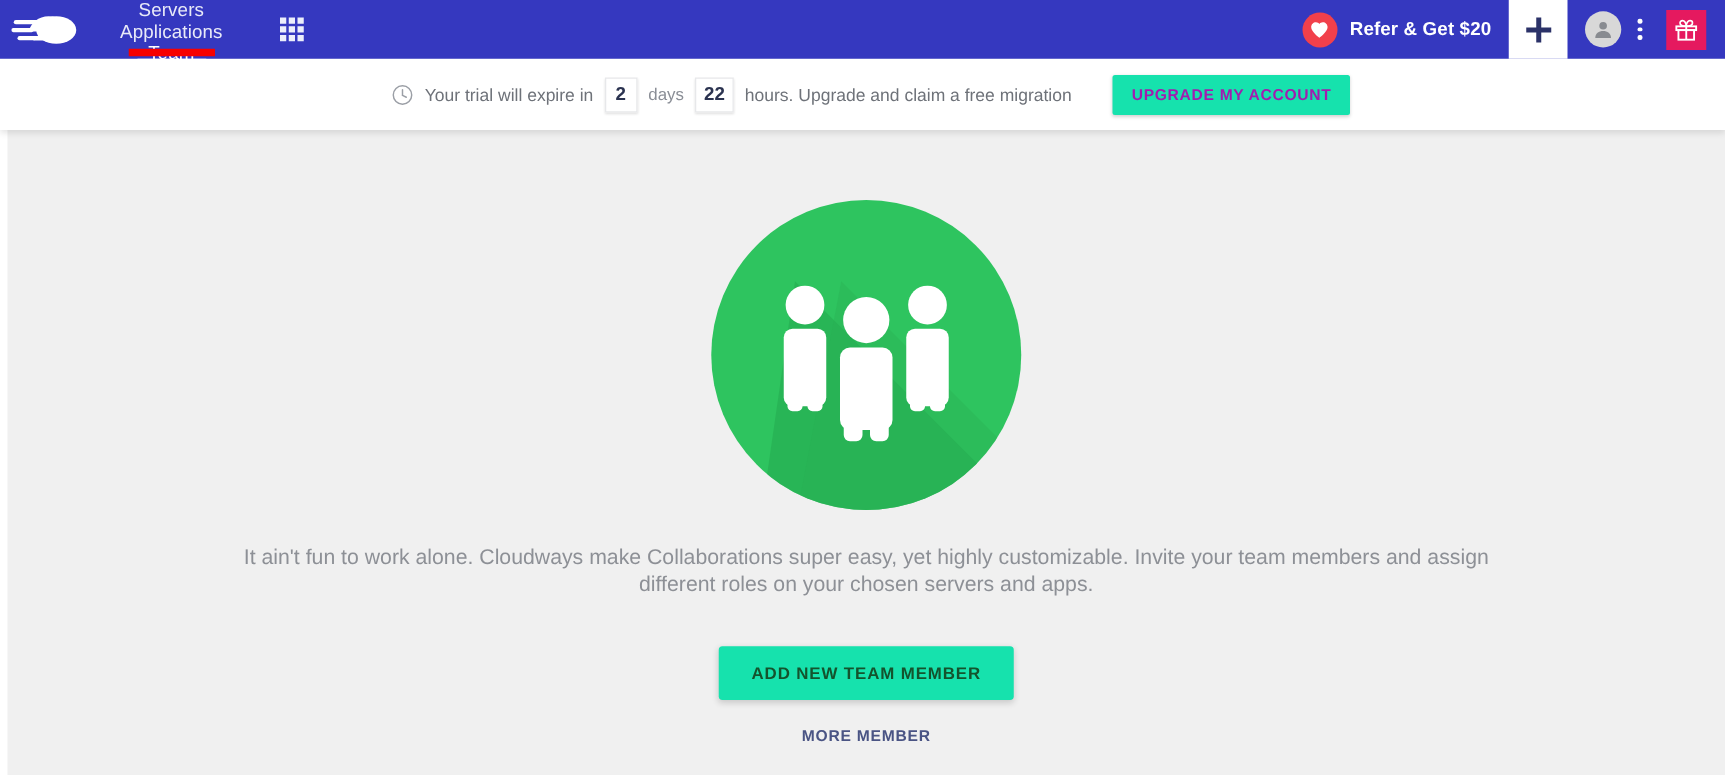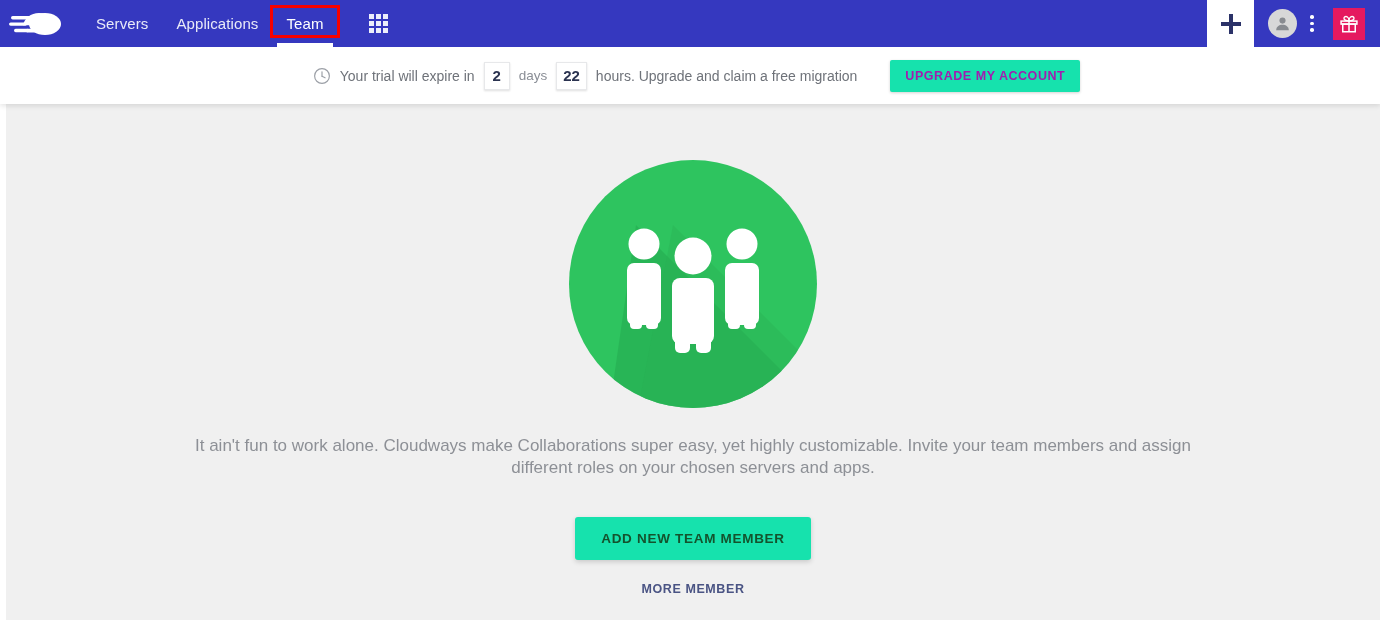--- a/index.html
+++ b/index.html
@@ -28,20 +28,21 @@
     justify-content: center;
     flex: 0 0 auto;
   }
   .logo-svg { display: block; }
 
   .nav-links {
     display: flex;
     align-items: center;
     height: 47px;
     gap: 0px;
+    flex-direction: column;
   }
   .nav-link {
     position: relative;
     height: 47px;
     display: flex;
     align-items: center;
     padding: 0 14px;
     color: #e9eaf8;
     font-size: 15px;
     letter-spacing: .1px;
@@ -274,20 +275,28 @@
         <i></i>
         <i></i>
         <i></i>
         <i></i>
         <i></i>
     </div>
   </div>
 
   <div class="nav-spacer"></div>
 
+  <div class="refer-btn">
+    <span class="heart-circle">
+      <svg width="15" height="14" viewBox="0 0 24 22" aria-hidden="true">
+        <path d="M12 21S1.5 13.8 1.5 7.3C1.5 3.6 4.3 1 7.6 1c2 0 3.6 1 4.4 2.4C12.8 2 14.4 1 16.4 1c3.3 0 6.1 2.6 6.1 6.3C22.5 13.8 12 21 12 21z" fill="#ffffff"></path>
+      </svg>
+    </span>
+    <span>Refer &amp; Get $20</span>
+  </div>
 
   <div class="plus-btn">
     <svg width="22" height="22" viewBox="0 0 22 22" aria-hidden="true">
       <rect x="9" y="1" width="4" height="20" fill="#2b3268"></rect>
       <rect x="1" y="9" width="20" height="4" fill="#2b3268"></rect>
     </svg>
   </div>
 
 
   <div class="avatar">

